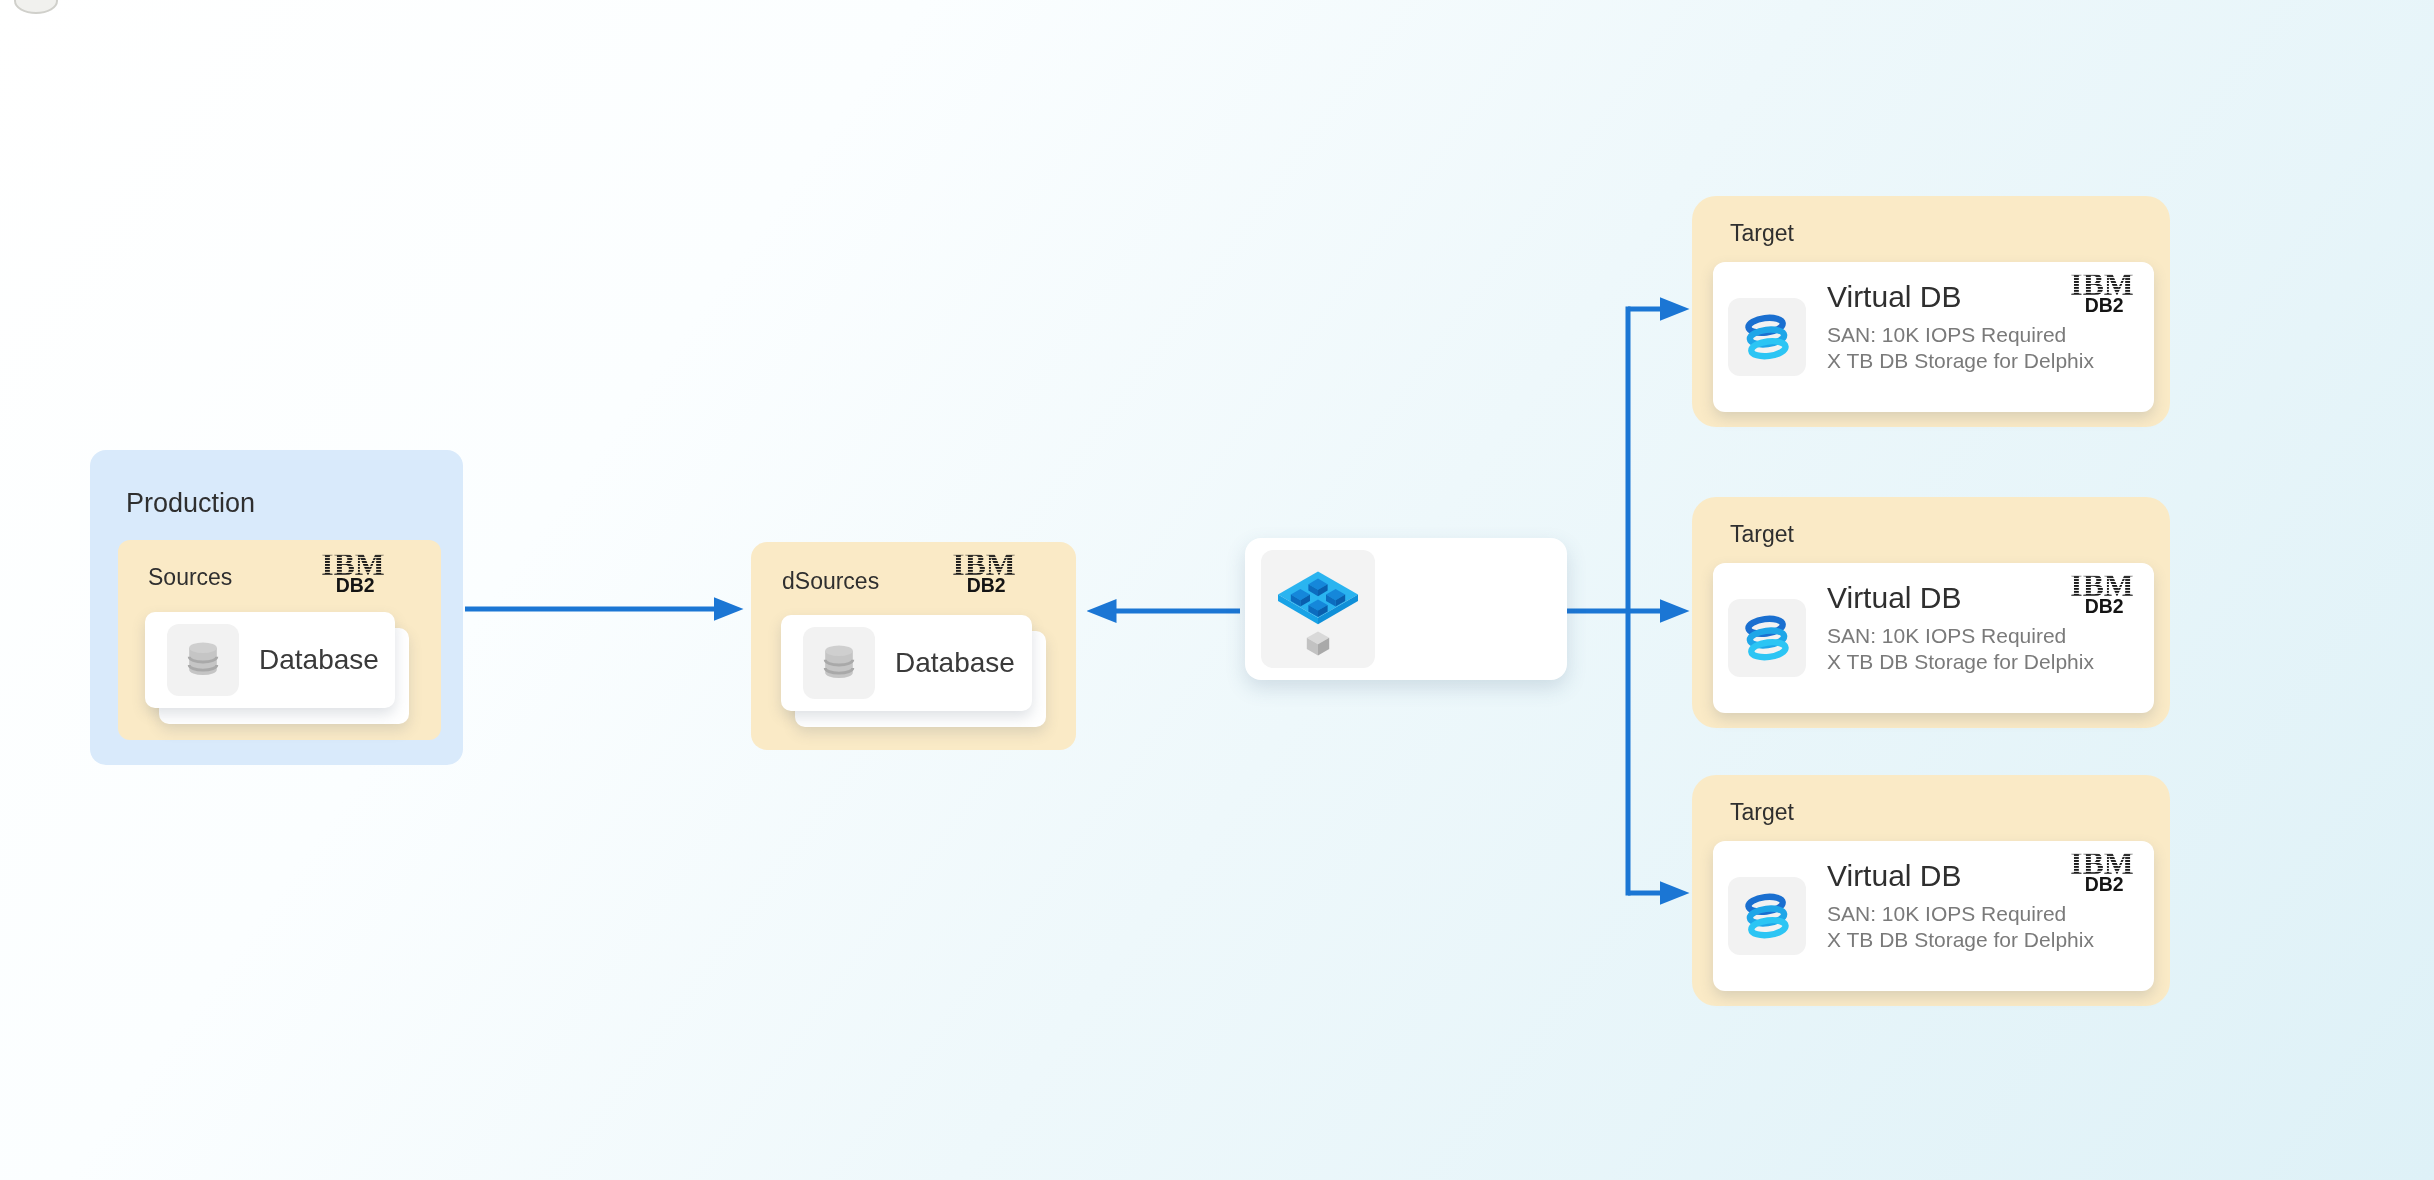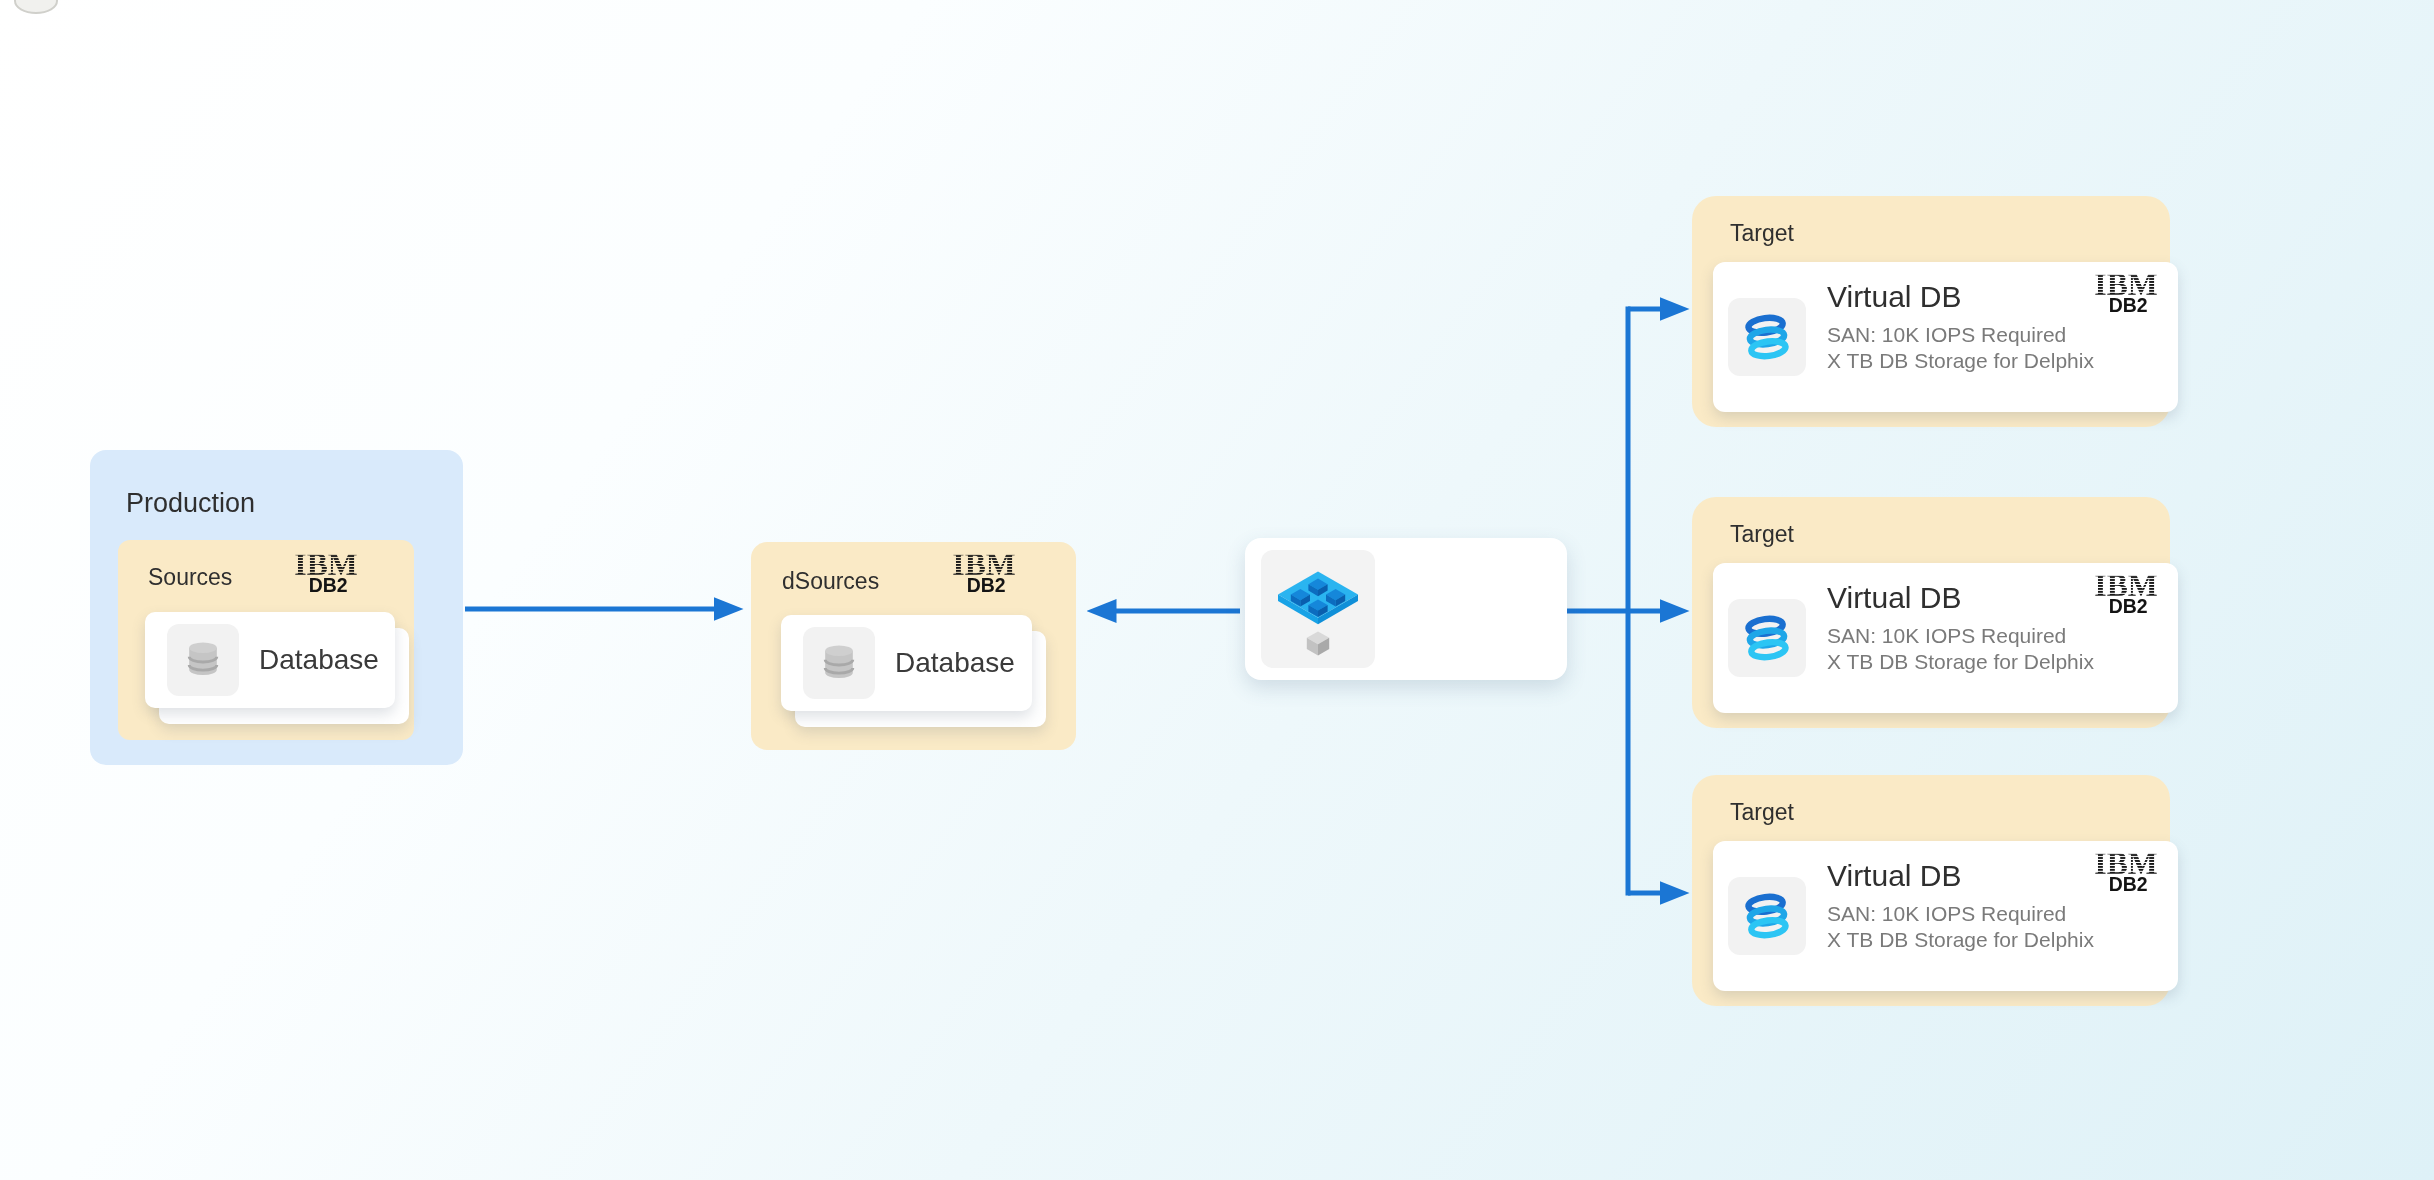--- a/index.html
+++ b/index.html
@@ -37,21 +37,21 @@
   .db-title{font-size:28px;color:#3a3a3a;}
   
   .engine-card{position:absolute;left:1245px;top:538px;width:322px;height:142px;background:var(--card-bg);
     border-radius:16px;box-shadow:0 8px 20px rgba(60,95,125,.18);}
   .engine-tile{position:absolute;left:16px;top:12px;width:114px;height:118px;border-radius:12px;}
   .engine-text{position:absolute;left:146px;top:50%;transform:translateY(-50%);
     font-size:26px;line-height:33px;color:var(--engine-text);}
   
   .target{position:absolute;left:1692px;width:478px;height:231px;}
   .vdb-card{position:absolute;left:21px;top:66px;width:441px;height:150px;background:var(--card-bg);
-    border-radius:12px;box-shadow:0 6px 14px rgba(70,90,110,.18);padding-left:24px;}
+    border-radius:12px;box-shadow:0 6px 14px rgba(70,90,110,.18);}
   .vdb-tile{position:absolute;left:15px;top:36px;width:78px;height:78px;}
   .vdb-text{position:absolute;left:114px;top:18px;}
   .vdb-title{font-size:30px;color:var(--heading-text);margin:0 0 8px 0;}
   .vdb-spec{font-size:21px;line-height:26px;color:var(--muted-text);}
   .vdb-card .ibm-logo{right:16px;top:10px;}
   .hidden-defs{position:absolute;width:0;height:0;}
 </style>
 </head>
 <body>
 
@@ -77,21 +77,21 @@
     <path class="arrow-line" d="M1240,611 H1112" marker-end="url(#arrhead)"></path>
     <path class="arrow-line" d="M1567,611 H1628 M1628,306.5 V895.5"></path>
     <path class="arrow-line" d="M1628,309 H1664" marker-end="url(#arrhead)"></path>
     <path class="arrow-line" d="M1628,611 H1664" marker-end="url(#arrhead)"></path>
     <path class="arrow-line" d="M1628,893 H1664" marker-end="url(#arrhead)"></path>
   </svg>
 
   <section class="group-blue" style="left:90px;top:450px;width:373px;height:315px;">
     <div class="group-label lbl-lg" style="left:36px;top:38px;">Production</div>
 
-    <div class="group-tan" style="left:28px;top:90px;width:296px;height:200px;border-radius:12px;">
+    <div class="group-tan" style="left:28px;top:90px;width:323px;height:200px;border-radius:12px;">
       <div class="group-label lbl-md" style="left:30px;top:24px;">Sources</div>
 
       <svg class="ibm-logo" style="right:52px;top:12px;" viewBox="0 0 100 62">
         <text x="50" y="32" text-anchor="middle" font-family="'Liberation Serif',serif" font-weight="bold" font-size="44" fill="url(#ibmstripes)">IBM</text>
         <text class="db2-text" x="53" y="56" text-anchor="middle" font-family="'Liberation Sans',sans-serif" font-weight="bold" font-size="27">DB2</text>
       </svg>
 
       <div class="stack" style="left:27px;top:72px;width:250px;height:96px;">
         <div class="card back"></div>
         <div class="card front">

